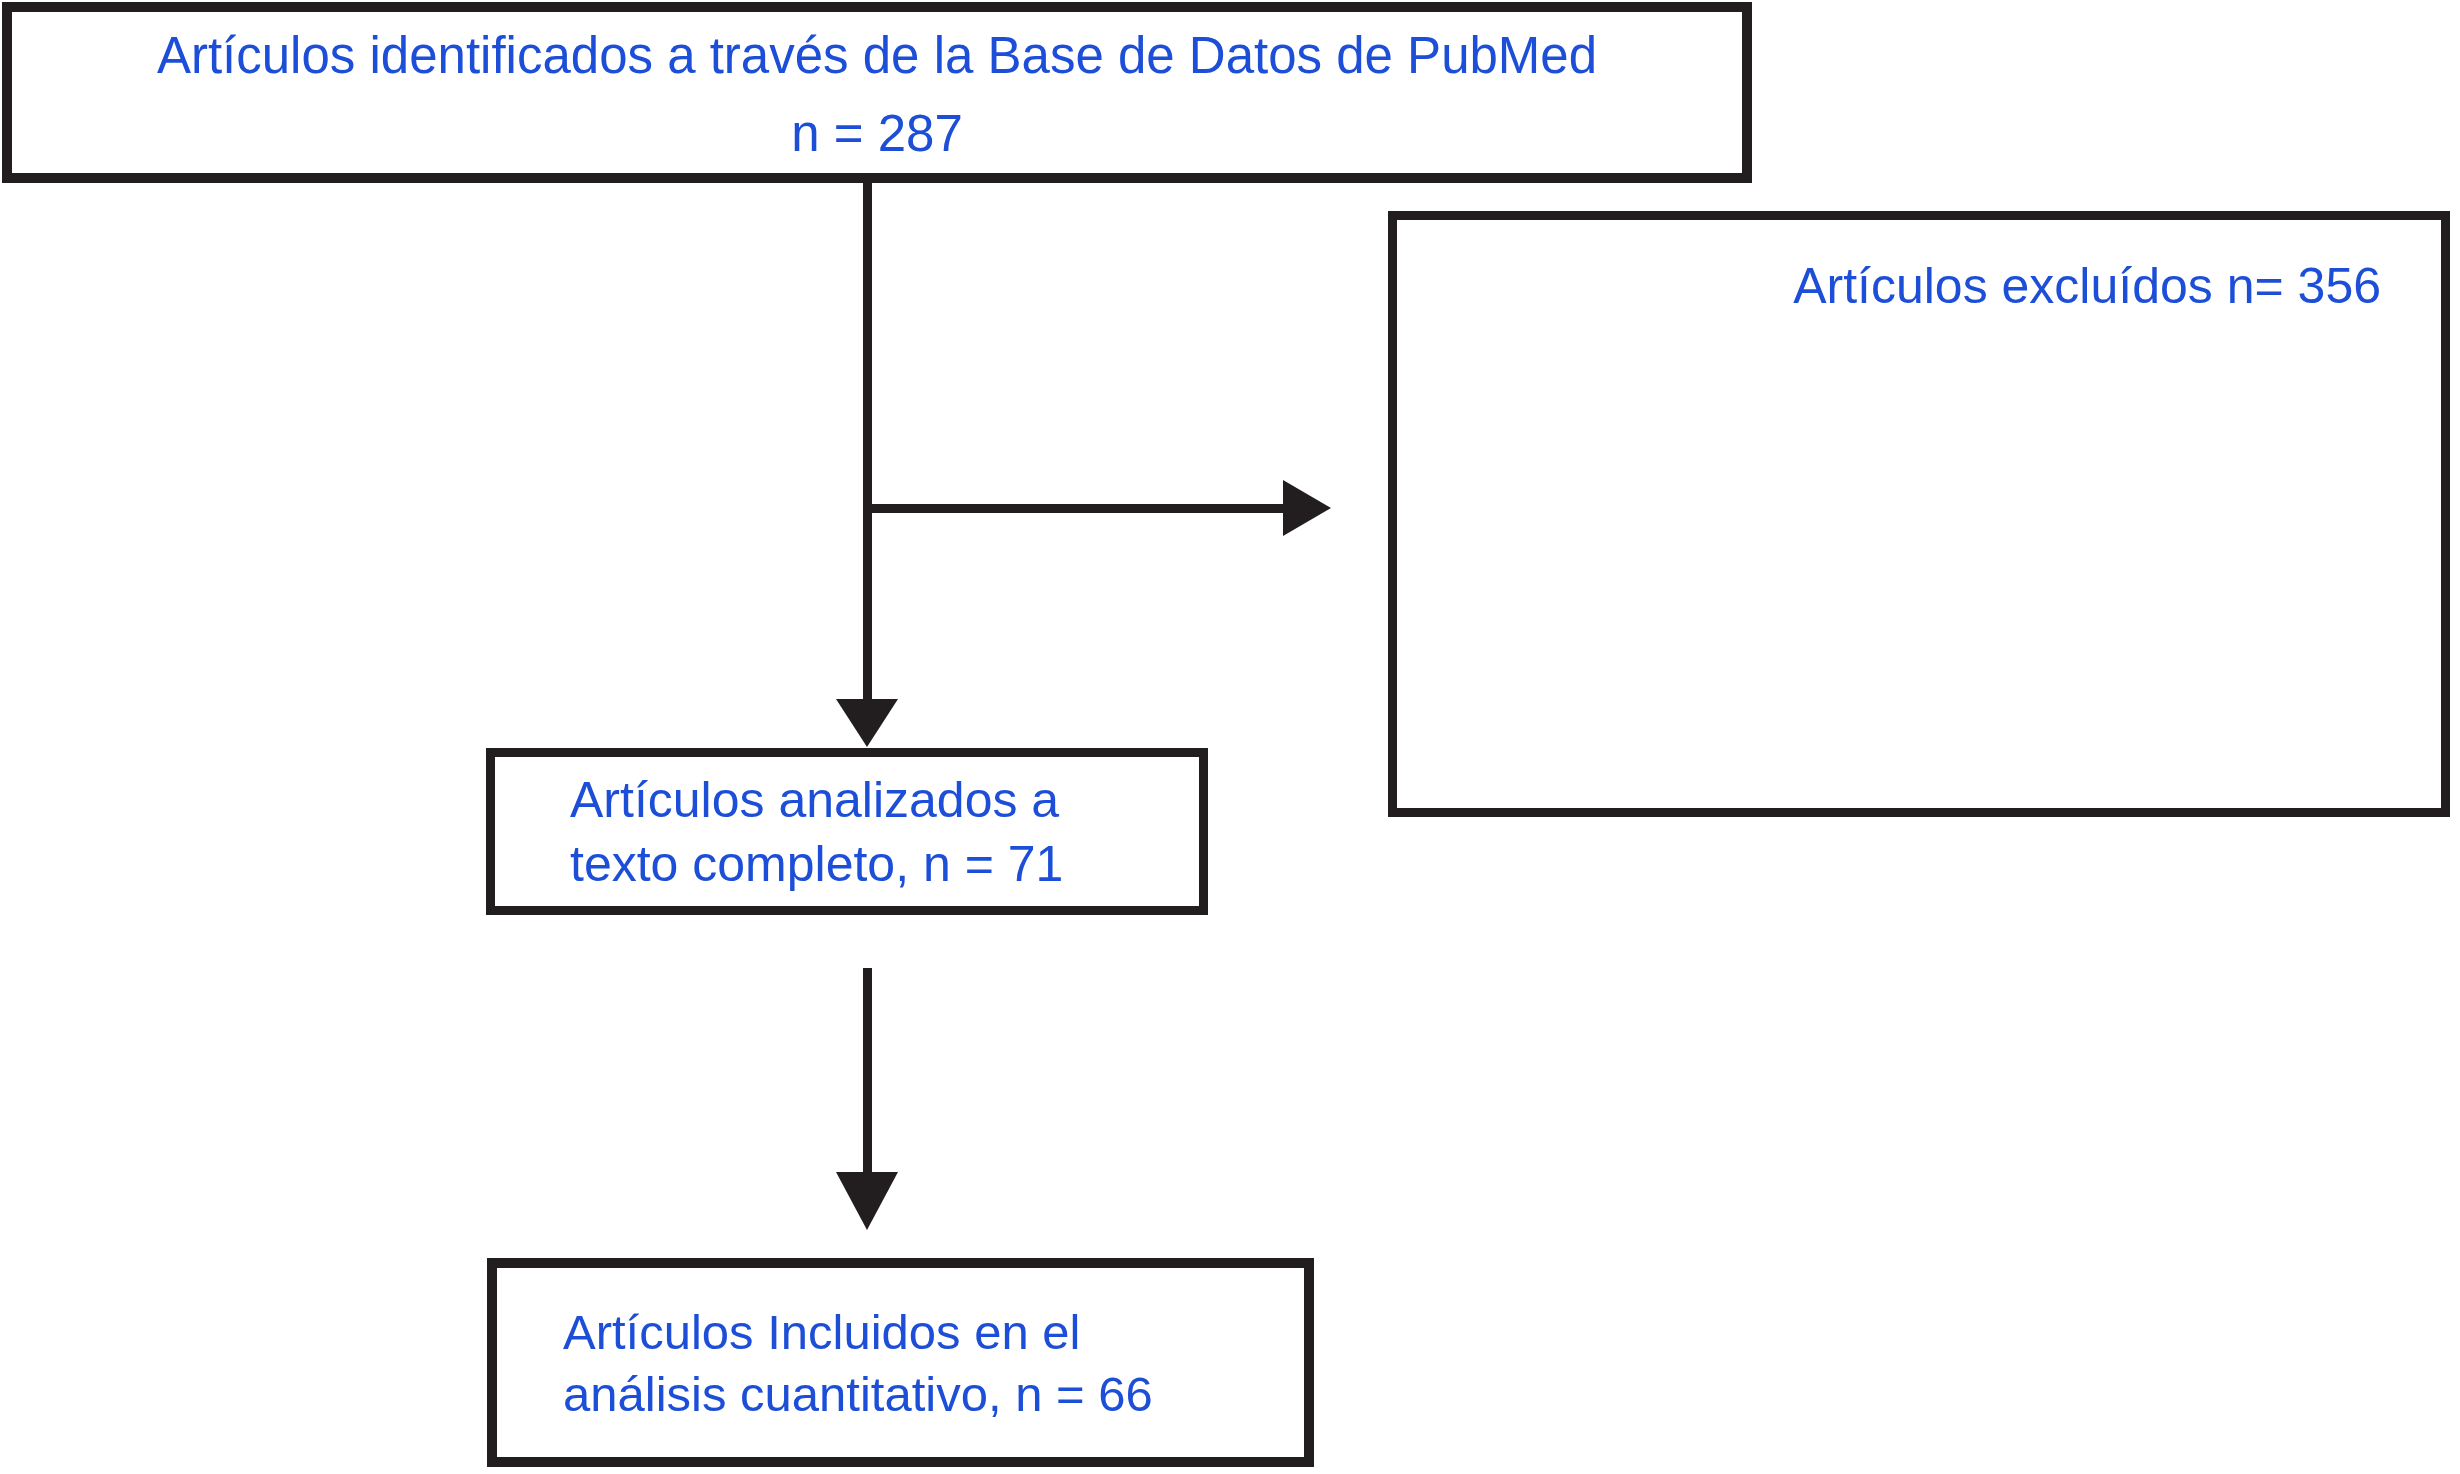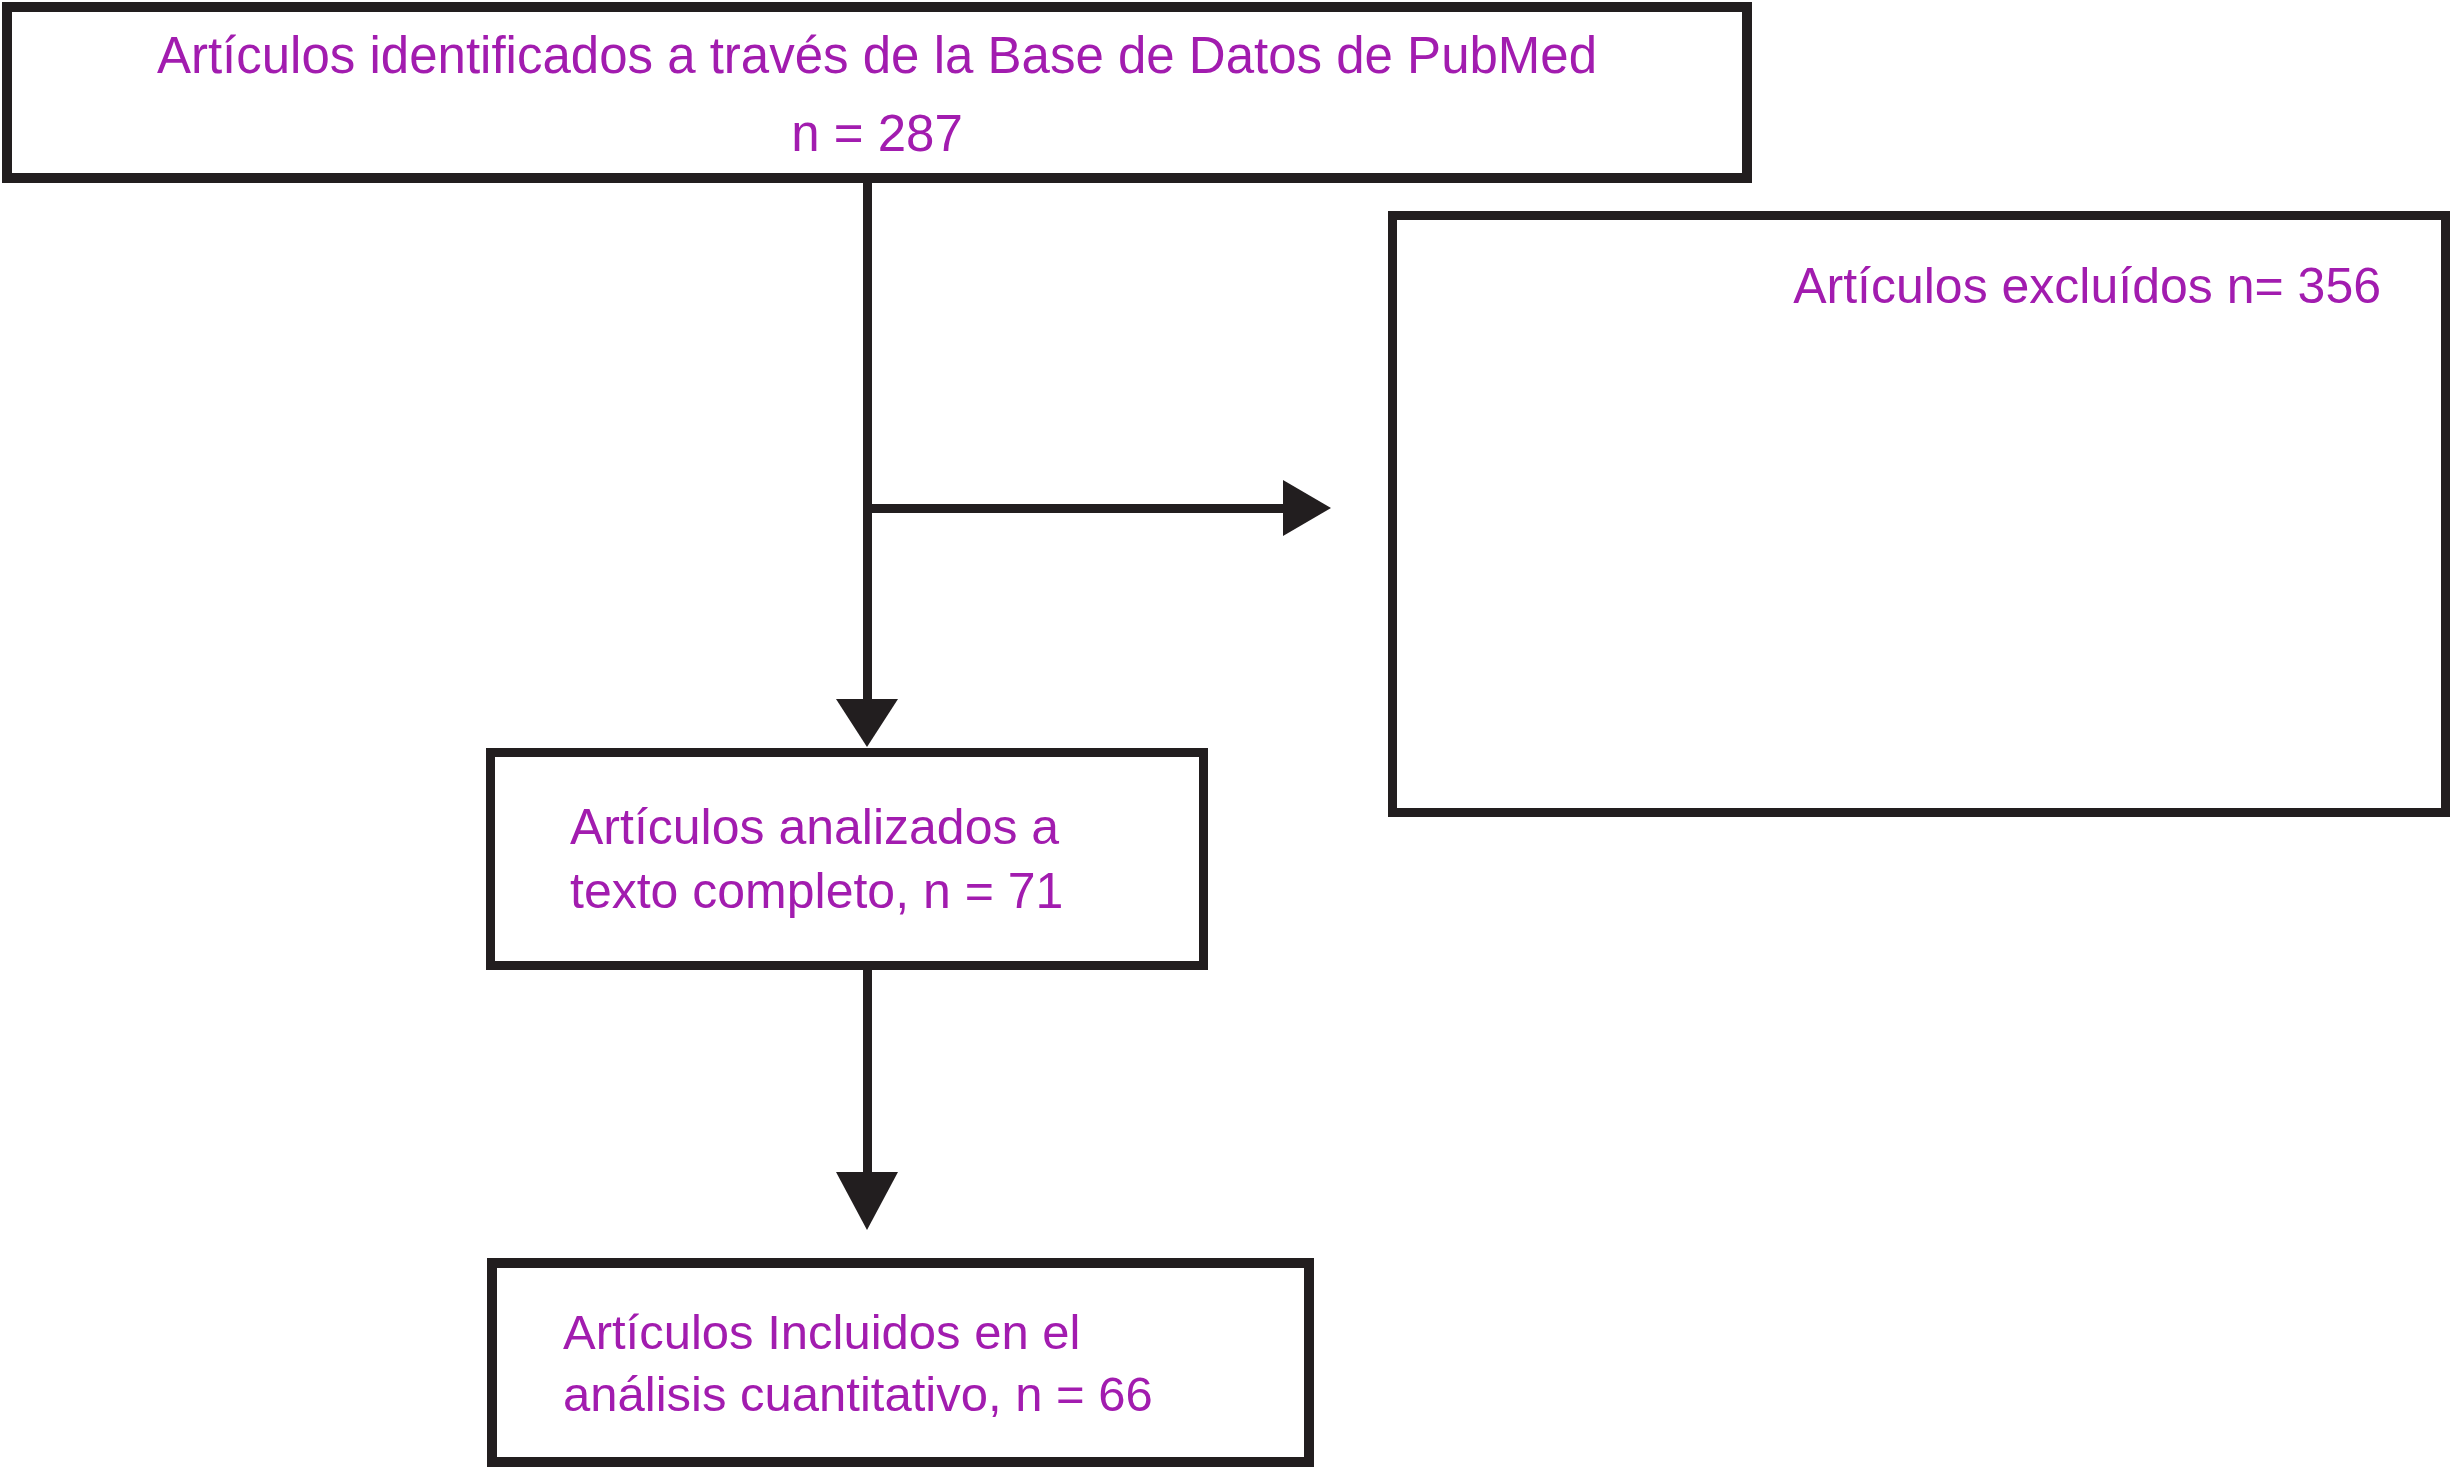--- a/index.html
+++ b/index.html
@@ -6,21 +6,21 @@
     margin: 0;
     padding: 0;
     background: #ffffff;
   }
   .canvas {
     position: relative;
     width: 2460px;
     height: 1474px;
     background: #ffffff;
     font-family: "Liberation Sans", "DejaVu Sans", sans-serif;
-    color: #a21caf;
+    color: #1d4ed8;
     overflow: hidden;
   }
   .box {
     position: absolute;
     box-sizing: border-box;
     border: 9px solid #221e1f;
     background: #ffffff;
   }
   .tline { white-space: nowrap; }
 
@@ -53,21 +53,21 @@
     margin-right: 40px;
   }
   .ex-body {
     margin-top: 22px;
     line-height: 76px;
   }
 
   
   .mid-box {
     left: 486px; top: 748px;
-    width: 722px; height: 222px;
+    width: 722px; height: 167px;
     display: flex;
     flex-direction: column;
     justify-content: center;
     padding-left: 75px;
     font-size: 50px;
     line-height: 64px;
   }
 
   
   .bottom-box {

